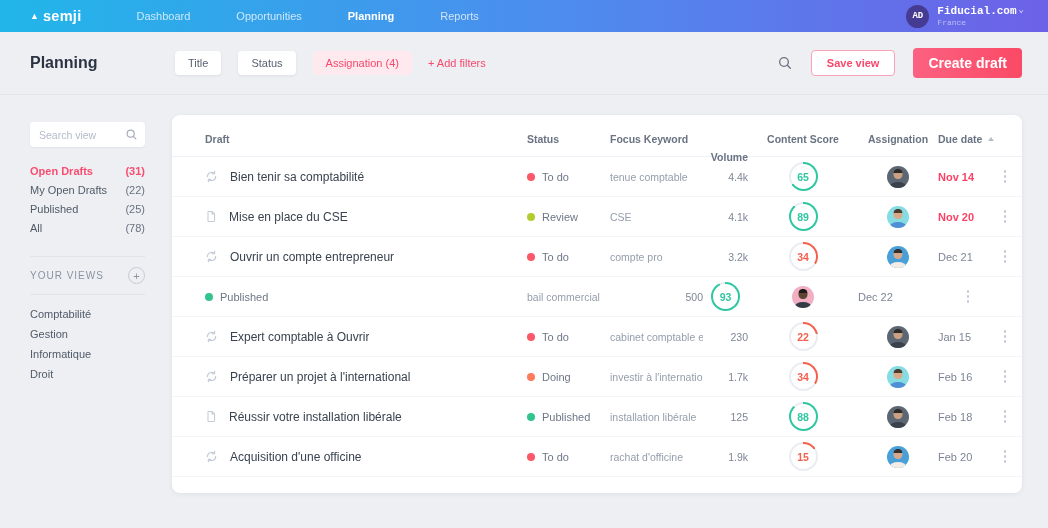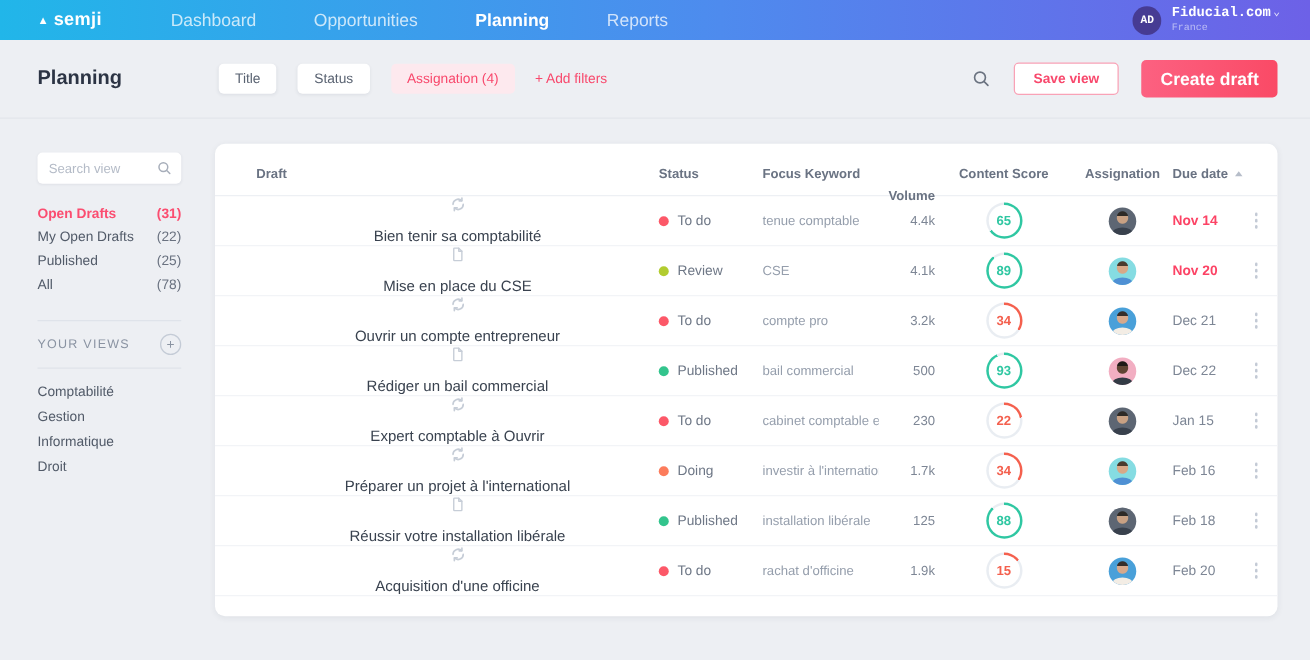--- a/index.html
+++ b/index.html
@@ -7,21 +7,21 @@
   body { font-family:"Liberation Sans", sans-serif; }
   .app { position:relative; width:1048px; height:528px; background:#edeff3; }
 
   
   .navbar { height:32px; background:linear-gradient(90deg,#21b6e9 0%, #4e8bee 55%, #6d61e7 100%);
             display:flex; align-items:center; padding:0 24px 0 30px; }
   .logo { display:flex; align-items:center; gap:4px; color:#fff; cursor:pointer; }
   .logo-mark { font-size:9px; line-height:1; }
   .logo-text { font-size:14.5px; font-weight:bold; letter-spacing:.3px; }
   .nav-items { display:flex; gap:46px; margin-left:55px; }
-  .nav-item { font-size:14px; color:rgba(255,255,255,.75); cursor:pointer; }
+  .nav-item { font-size:11px; color:rgba(255,255,255,.75); cursor:pointer; }
   .nav-item.active { color:#fff; font-weight:bold; }
   .account { margin-left:auto; display:flex; align-items:center; gap:8px; cursor:pointer;font-family:Liberation Mono, monospace; }
   .acct-avatar { width:23px; height:23px; border-radius:50%; background:#463b93; color:#fff;
                  font-size:9px; font-weight:bold; display:flex; align-items:center; justify-content:center; }
   .acct-text { display:flex; flex-direction:column; line-height:1.15; }
   .acct-name { font-size:11px; font-weight:bold; color:#fff; display:flex; align-items:center; gap:2px; }
   .chev { font-size:9px; color:rgba(255,255,255,.85); font-weight:normal; transform:translateY(-1px); }
   .acct-region { font-size:8px; color:rgba(255,255,255,.55); }
 
   
@@ -70,21 +70,21 @@
           box-shadow:0 1px 5px rgba(40,50,70,.07); padding-bottom:16px; }
   .trow { display:grid; grid-template-columns:322px 83px 93px 45px 110px 80px 60px 1fr;
           align-items:center; padding:0 10px 0 33px; }
   .thead { height:42px; border-bottom:1px solid #edf0f4; }
   .th { font-size:10.5px; font-weight:bold; color:#6a7383; display:flex; align-items:center; }
   .th.right { justify-content:flex-end;margin-top:36px; }
   .th.center { justify-content:center; }
   .sort-asc { width:0; height:0; border-left:3.5px solid transparent; border-right:3.5px solid transparent;
               border-bottom:4px solid #b6bdc9; display:inline-block; margin-left:6px; }
   .row { height:40px; border-bottom:1px solid #f2f4f7; cursor:pointer; }
-  .cell-draft { display:flex; align-items:center; gap:12px;flex-direction:column; }
+  .cell-draft { display:flex; align-items:center; gap:12px; }
   .row-icon { display:flex; flex-shrink:0; }
   .row-title { font-size:12px; color:#39424f; font-weight:500; white-space:nowrap; overflow:hidden; }
   .cell-status { display:flex; align-items:center; gap:7px; font-size:11px; color:#6e7786; }
   .dot { width:8px; height:8px; border-radius:50%; display:inline-block; flex-shrink:0; }
   .cell-kw { font-size:10.5px; color:#959eac; white-space:nowrap; overflow:hidden; }
   .cell-vol { font-size:10.5px; color:#7d8695; text-align:right; }
   .cell-score { display:flex; justify-content:center; }
   .ring { width:29px; height:29px; border-radius:50%; display:flex; align-items:center; justify-content:center; }
   .ring-inner { width:25px; height:25px; border-radius:50%; background:#fff; display:flex;
                 align-items:center; justify-content:center; font-size:10.5px; font-weight:bold; }
@@ -316,29 +316,20 @@
             <div class="cell-due">Dec 21</div>
             <div class="cell-kebab">
               <span class="kebab">
                 <i></i>
                 <i></i>
                 <i></i>
               </span>
             </div>
           </div>
           <div class="trow row">
-            <div class="cell-draft">
-              <span class="row-icon">
-                <svg width="12" height="13" viewBox="0 0 24 24" fill="none" stroke="#c6cdd7" stroke-width="2.2" stroke-linecap="round" stroke-linejoin="round">
-                  <path d="M14 2H7a1 1 0 0 0-1 1v18a1 1 0 0 0 1 1h11a1 1 0 0 0 1-1V7z"></path>
-                  <path d="M14 2v5h5"></path>
-                </svg>
-              </span>
-              <span class="row-title">Rédiger un bail commercial</span>
-            </div>
             <div class="cell-status">
               <i class="dot" style="background: rgb(51, 196, 141);"></i>
               <span>Published</span>
             </div>
             <div class="cell-kw">bail commercial</div>
             <div class="cell-vol">500</div>
             <div class="cell-score">
               <span class="ring" style="background: conic-gradient(rgb(47, 199, 162) 93%, rgb(233, 237, 242) 0deg);">
                 <span class="ring-inner" style="color: rgb(47, 199, 162);">93</span>
               </span>

